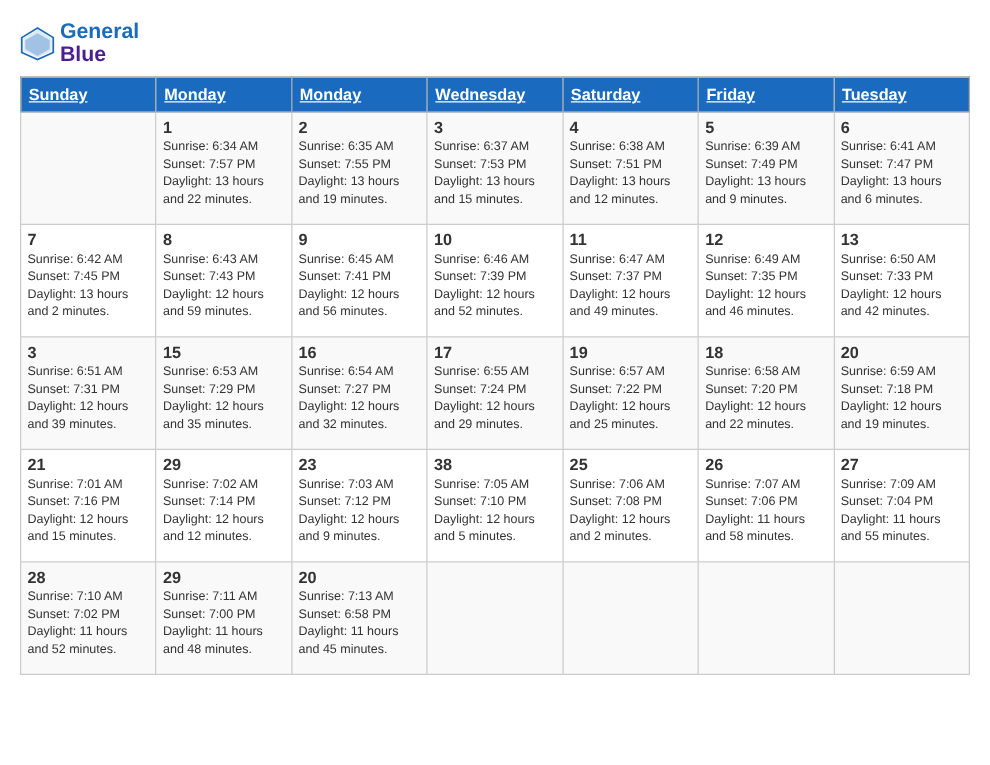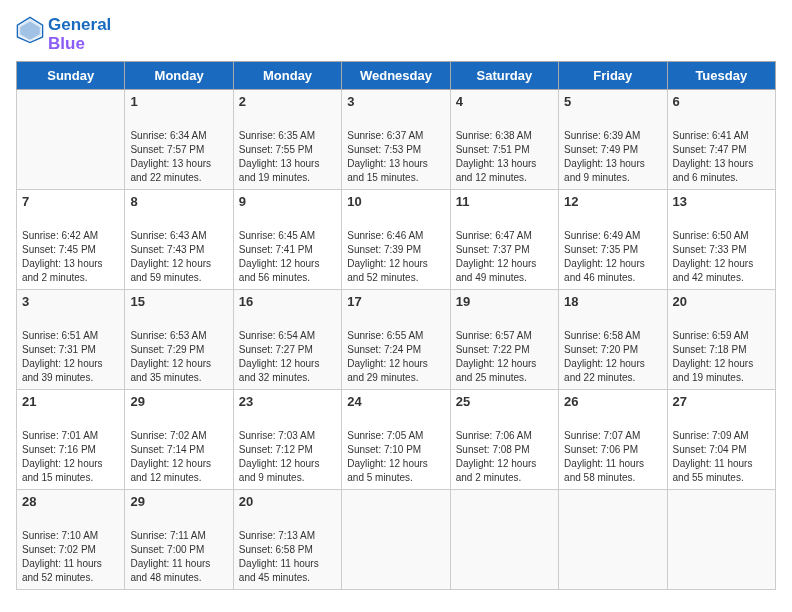--- a/index.html
+++ b/index.html
@@ -11,20 +11,21 @@
       padding: 16px;
     }
     .header {
       display: flex;
       justify-content: space-between;
       align-items: flex-start;
       margin-bottom: 8px;
     }
     .logo {
       display: flex;
+      align-items: center;
       gap: 4px;
     }
     .logo-icon {
       width: 28px;
       height: 28px;
     }
     .title-block {
       text-align: right;
     }
     .month-title {
@@ -37,67 +38,67 @@
       color: #555;
     }
     table {
       width: 100%;
       border-collapse: collapse;
       font-size: 11px;
     }
     thead tr th {
       background-color: #1a6bbf;
       color: #fff;
-      text-align: center;
+      text-align: left;
       padding: 6px 6px;
       font-size: 13px;
       font-weight: bold;
       border: 1px solid #aaa;
+      text-decoration: underline;
     }
     tbody tr td {
       border: 1px solid #ccc;
       vertical-align: top;
       padding: 4px 5px;
       width: calc(100% / 7);
       min-height: 80px;
       height: 90px;
     }
     .day-num {
       font-size: 13px;
       font-weight: bold;
       color: #333;
       display: block;
       margin-bottom: 2px;
     }
     .day-info {
       font-size: 10px;
       color: #333;
       line-height: 1.4;
-      margin-top: 20px;
     }
     tbody tr:nth-child(odd) td {
       background-color: #f9f9f9;
     }
     tbody tr:nth-child(even) td {
       background-color: #fff;
     }
   </style>
 </head>
 <body>
 
 <div class="header">
   <div class="logo">
     <svg class="logo-icon" viewBox="0 0 40 40" xmlns="http://www.w3.org/2000/svg">
       <polygon points="20,4 36,14 36,28 20,36 4,28 4,14" fill="#1a6bbf" opacity="0.15"></polygon>
       <polygon points="20,2 38,13 38,30 20,38 2,30 2,13" fill="none" stroke="#1a6bbf" stroke-width="2"></polygon>
       <polygon points="20,8 34,16 34,26 20,34 6,26 6,16" fill="#1a6bbf" opacity="0.3"></polygon>
     </svg>
     <div>
       <div style="font-size:17px;font-weight:bold;color:#1a6bbf;line-height:1.1">General</div>
-      <div style="font-size:17px;font-weight:bold;color:#8b5cf6;line-height:1.1">Blue</div>
+      <div style="font-size:17px;font-weight:bold;color:#4c1d95;line-height:1.1">Blue</div>
     </div>
   </div>
   <div class="title-block">
     <div class="month-title"></div>
     <div class="subtitle"></div>
   </div>
 </div>
 
 <table>
   <thead>
@@ -252,21 +253,21 @@
             Sunrise: 7:02 AM<br>Sunset: 7:14 PM<br>Daylight: 12 hours and 12 minutes.
           </div>
         </td>
         <td>
           <span class="day-num">23</span>
           <div class="day-info">
             Sunrise: 7:03 AM<br>Sunset: 7:12 PM<br>Daylight: 12 hours and 9 minutes.
           </div>
         </td>
         <td>
-          <span class="day-num">24</span>
+          <span class="day-num">38</span>
           <div class="day-info">
             Sunrise: 7:05 AM<br>Sunset: 7:10 PM<br>Daylight: 12 hours and 5 minutes.
           </div>
         </td>
         <td>
           <span class="day-num">25</span>
           <div class="day-info">
             Sunrise: 7:06 AM<br>Sunset: 7:08 PM<br>Daylight: 12 hours and 2 minutes.
           </div>
         </td>

